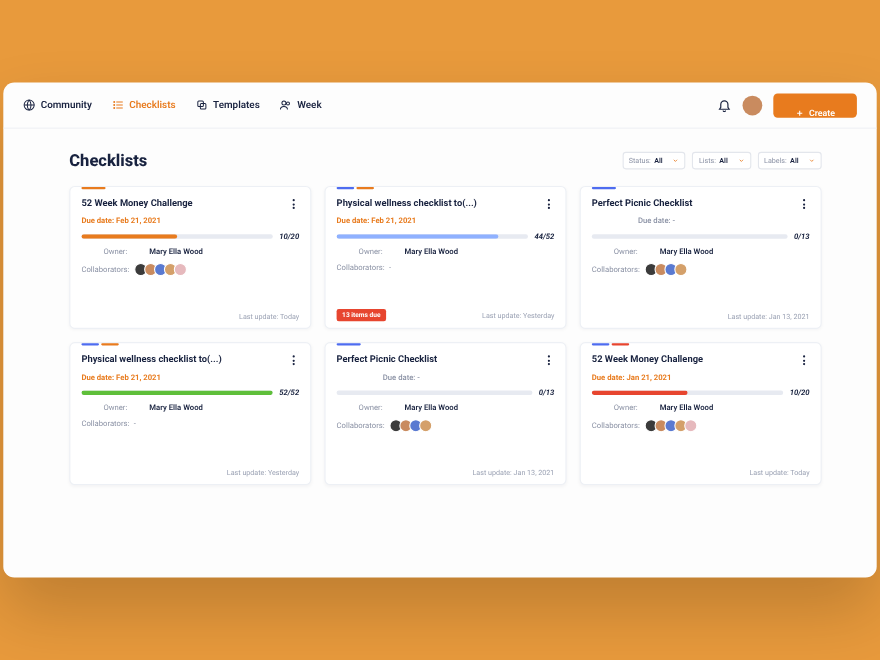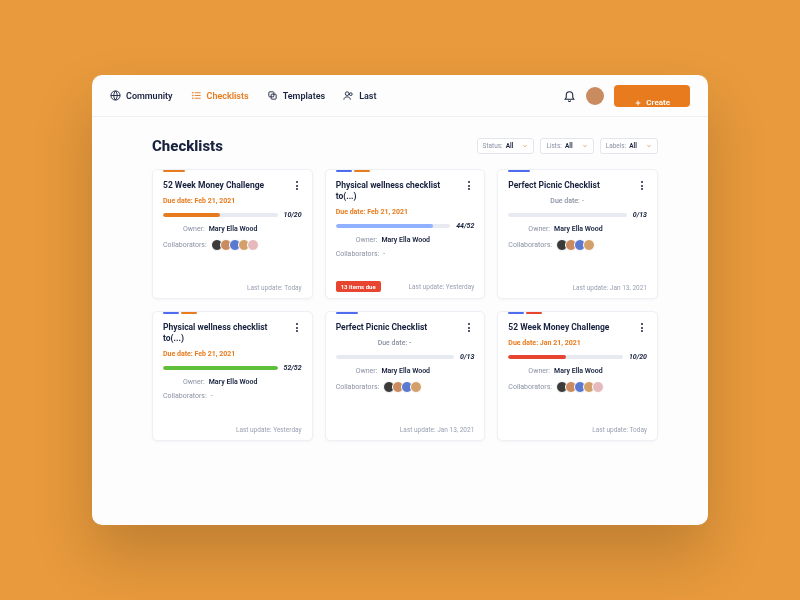--- a/index.html
+++ b/index.html
@@ -5,21 +5,21 @@
   * { box-sizing: border-box; margin: 0; padding: 0; }
   html, body { width: 800px; height: 600px; overflow: hidden; }
   body {
     background: #e89a3c;
     font-family: -apple-system, BlinkMacSystemFont, "Segoe UI", Roboto, sans-serif;
     display: flex;
     align-items: center;
     justify-content: center;
   }
   .app {
-    width: 616px;
+    width: 794px;
     height: 450px;
     background: #fdfdfd;
     border-radius: 10px;
     box-shadow: 0 30px 60px rgba(0,0,0,.18);
     display: flex;
     flex-direction: column;
     overflow: hidden;
   }
   
   .topbar {
@@ -86,21 +86,21 @@
   .card-title { font-size: 8.5px; font-weight: 700; color: #18223f; line-height:1.3; flex:1; padding-right:4px;}
   .kebab { width: 10px; display:flex; flex-direction:column; align-items:center; gap:1.5px; cursor:pointer; padding-top:1px;}
   .kebab span { width:2px; height:2px; background:#1a2340; border-radius:50%;}
   .due { font-size: 7px; font-weight:700; }
   .due.orange { color:#e87b1e; }
   .due.muted { color:#8a91a4; font-weight:500;padding-left:42px;}
   .progress-row { display:flex; align-items:center; gap:6px; }
   .progress { flex:1; height:4px; background:#e7eaf1; border-radius:3px; overflow:hidden; }
   .progress-fill { height:100%; border-radius:3px; }
   .progress-count { font-size:7px; font-weight:700; color:#18223f;font-style:italic; }
-  .meta { font-size:7px; color:#8a91a4; display:flex; gap:4px; align-items:center;padding-left:20px;}
+  .meta { font-size:7px; color:#8a91a4; display:flex; gap:20px; align-items:center;padding-left:20px;}
   .meta .label { color:#8a91a4; }
   .meta .val { color:#18223f; font-weight:600; }
   .collab { display:flex; align-items:center; gap:4px; }
   .collab .label { font-size:7px; color:#8a91a4; }
   .faces { display:flex; }
   .face { width:12px; height:12px; border-radius:50%; border:1.5px solid #fff; margin-left:-3px; }
   .face:first-child { margin-left:0; }
   .card-foot { margin-top:auto; display:flex; align-items:center; }
   .badge {
     background:#e7452f; color:#fff; font-size:6px; font-weight:700;
@@ -139,21 +139,21 @@
             <rect x="4" y="4" width="11" height="11" rx="2"></rect>
           </svg>
         <span>Templates</span>
       </div>
       <div class="nav-item">
         <svg viewBox="0 0 24 24" fill="none" stroke="currentColor" stroke-width="2">
             <circle cx="9" cy="8" r="4"></circle>
             <path d="M2 21c0-4 3-6 7-6s7 2 7 6"></path>
             <circle cx="17" cy="9" r="3"></circle>
           </svg>
-        <span>Last</span>
+        <span>Week</span>
       </div>
     </div>
     <div class="topbar-right">
       <svg class="bell" viewBox="0 0 24 24" fill="none" stroke="currentColor" stroke-width="2">
           <path d="M18 16v-5a6 6 0 10-12 0v5l-2 3h16z"></path>
           <path d="M10 21a2 2 0 004 0"></path>
         </svg>
       <div class="avatar-sm"></div>
       <div class="create-btn">
         <svg viewBox="0 0 24 24" stroke="currentColor" stroke-width="3">

